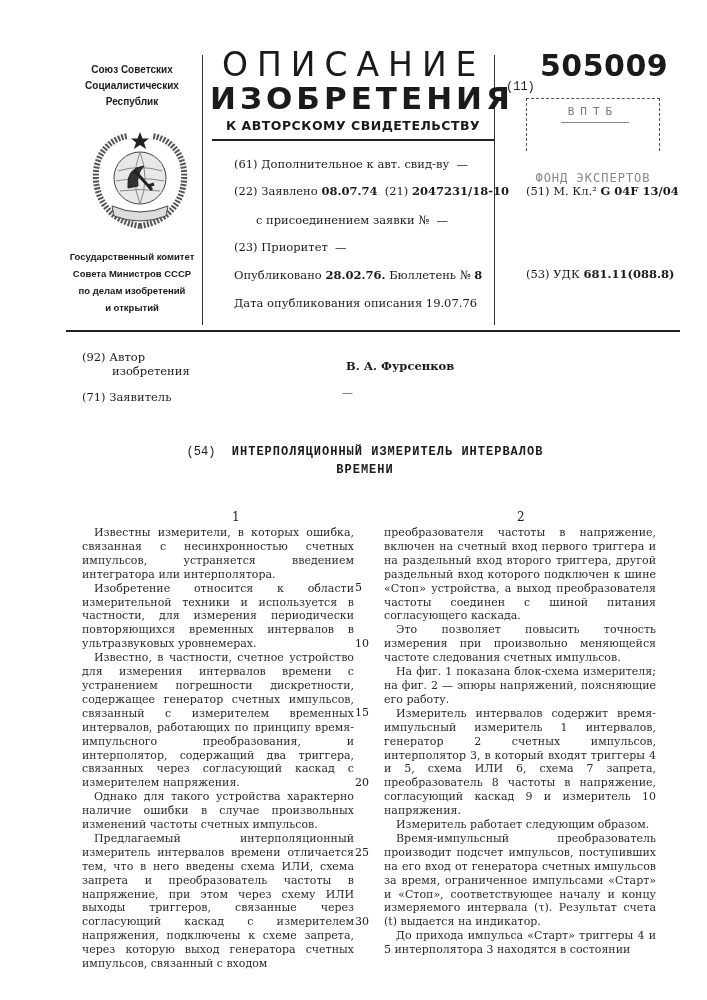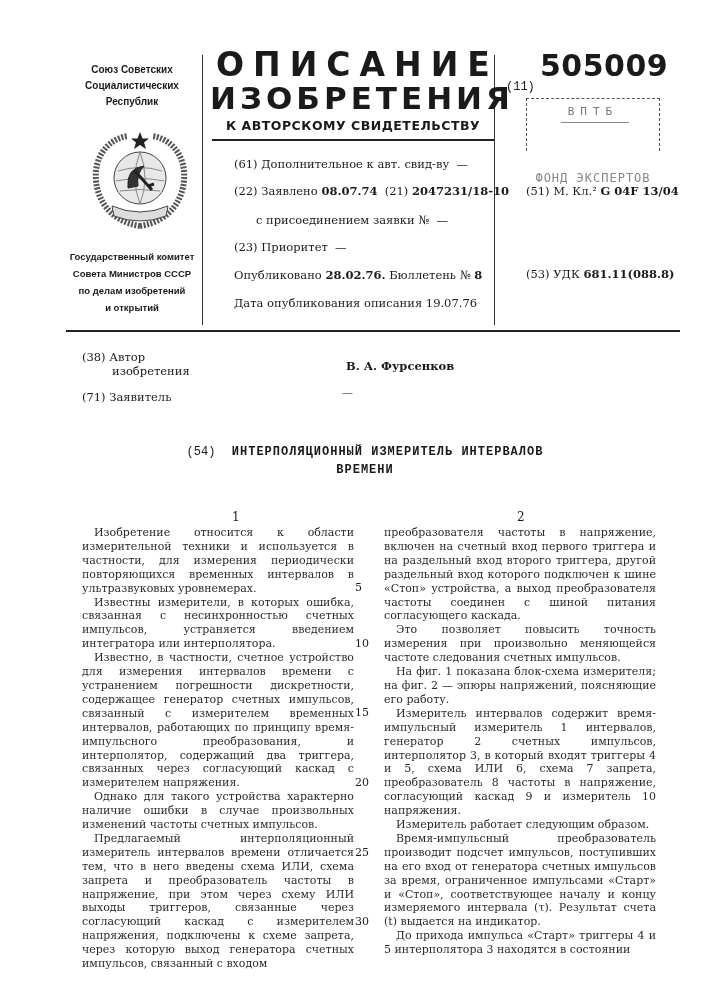--- a/index.html
+++ b/index.html
@@ -13,21 +13,21 @@
   .org-top { left: 62px; top: 62px; width: 140px; text-align: center;
     font-family: "Liberation Sans", sans-serif; font-weight: bold; font-size: 10px; line-height: 16px; }
   .emblem { left: 88px; top: 126px; width: 104px; height: 106px; }
   .org-bottom { left: 62px; top: 248px; width: 140px; text-align: center;
     font-family: "Liberation Sans", sans-serif; font-weight: bold; font-size: 9.5px; line-height: 17px; }
 
   .vline-left { left: 202px; top: 55px; width: 1px; height: 270px; background: #333; }
   .vline-right { left: 494px; top: 55px; width: 1px; height: 270px; background: #333; }
 
   
-  .title1 { left: 216px; top: 46px; width: 285px; font-family: "DejaVu Sans", sans-serif; font-weight: bold;
+  .title1 { left: 222px; top: 46px; width: 285px; font-family: "DejaVu Sans", sans-serif; font-weight: normal;
     font-size: 33px; letter-spacing: 9px; line-height: 38px; }
   .title2 { left: 210px; top: 80px; width: 285px; font-family: "DejaVu Sans", sans-serif; font-weight: bold;
     font-size: 31px; letter-spacing: 4px; line-height: 36px; }
   .subtitle { left: 226px; top: 118px; width: 270px; font-family: "DejaVu Sans", sans-serif; font-weight: bold;
     font-size: 12.5px; letter-spacing: 0.5px; }
   .title-rule { left: 212px; top: 139px; width: 282px; height: 2px; background: #222; }
 
   
   .patno-label { left: 506px; top: 80px; font-size: 12px; font-family: Liberation Mono, monospace; }
   .patno { left: 540px; top: 48px; font-family: "DejaVu Sans", sans-serif; font-weight: bold; font-size: 30px; letter-spacing: 0.5px; }
@@ -154,37 +154,37 @@
   <span>(51) М. Кл.²</span>
   <b>G 04F 13/04</b>
 </div>
 <div class="abs field f53">
   <span>(53) УДК</span>
   <b>681.11(088.8)</b>
 </div>
 
 <div class="abs hrule"></div>
 
-<div class="abs f72a">(38) Автор</div>
+<div class="abs f72a">(92) Автор</div>
 <div class="abs f72b">изобретения</div>
 <div class="abs author">В. А. Фурсенков</div>
 <div class="abs f71">(71) Заявитель</div>
 <div class="abs f71dash">—</div>
 
 <div class="abs inv-title">
   <div><span class="num">(54)</span>&nbsp;&nbsp;<span>ИНТЕРПОЛЯЦИОННЫЙ ИЗМЕРИТЕЛЬ ИНТЕРВАЛОВ</span></div>
   <div>ВРЕМЕНИ</div>
 </div>
 
 <div class="abs colnum cn1">1</div>
 <div class="abs colnum cn2">2</div>
 
 <div class="abs col col-left">
+  <p>Известны измерители, в которых ошибка, связанная с несинхронностью счетных импульсов, устраняется введением интегратора или интерполятора.</p>
   <p>Изобретение относится к области измерительной техники и используется в частности, для измерения периодически повторяющихся временных интервалов в ультразвуковых уровнемерах.</p>
-  <p>Известны измерители, в которых ошибка, связанная с несинхронностью счетных импульсов, устраняется введением интегратора или интерполятора.</p>
   <p>Известно, в частности, счетное устройство для измерения интервалов времени с устранением погрешности дискретности, содержащее генератор счетных импульсов, связанный с измерителем временных интервалов, работающих по принципу время-импульсного преобразования, и интерполятор, содержащий два триггера, связанных через согласующий каскад с измерителем напряжения.</p>
   <p>Однако для такого устройства характерно наличие ошибки в случае произвольных изменений частоты счетных импульсов.</p>
   <p>Предлагаемый интерполяционный измеритель интервалов времени отличается тем, что в него введены схема ИЛИ, схема запрета и преобразователь частоты в напряжение, при этом через схему ИЛИ выходы триггеров, связанные через согласующий каскад с измерителем напряжения, подключены к схеме запрета, через которую выход генератора счетных импульсов, связанный с входом</p>
 </div>
 
 <div class="abs linenums">
   <div style="top:55px">5</div>
   <div style="top:111px">10</div>
   <div style="top:180px">15</div>
   <div style="top:250px">20</div>

